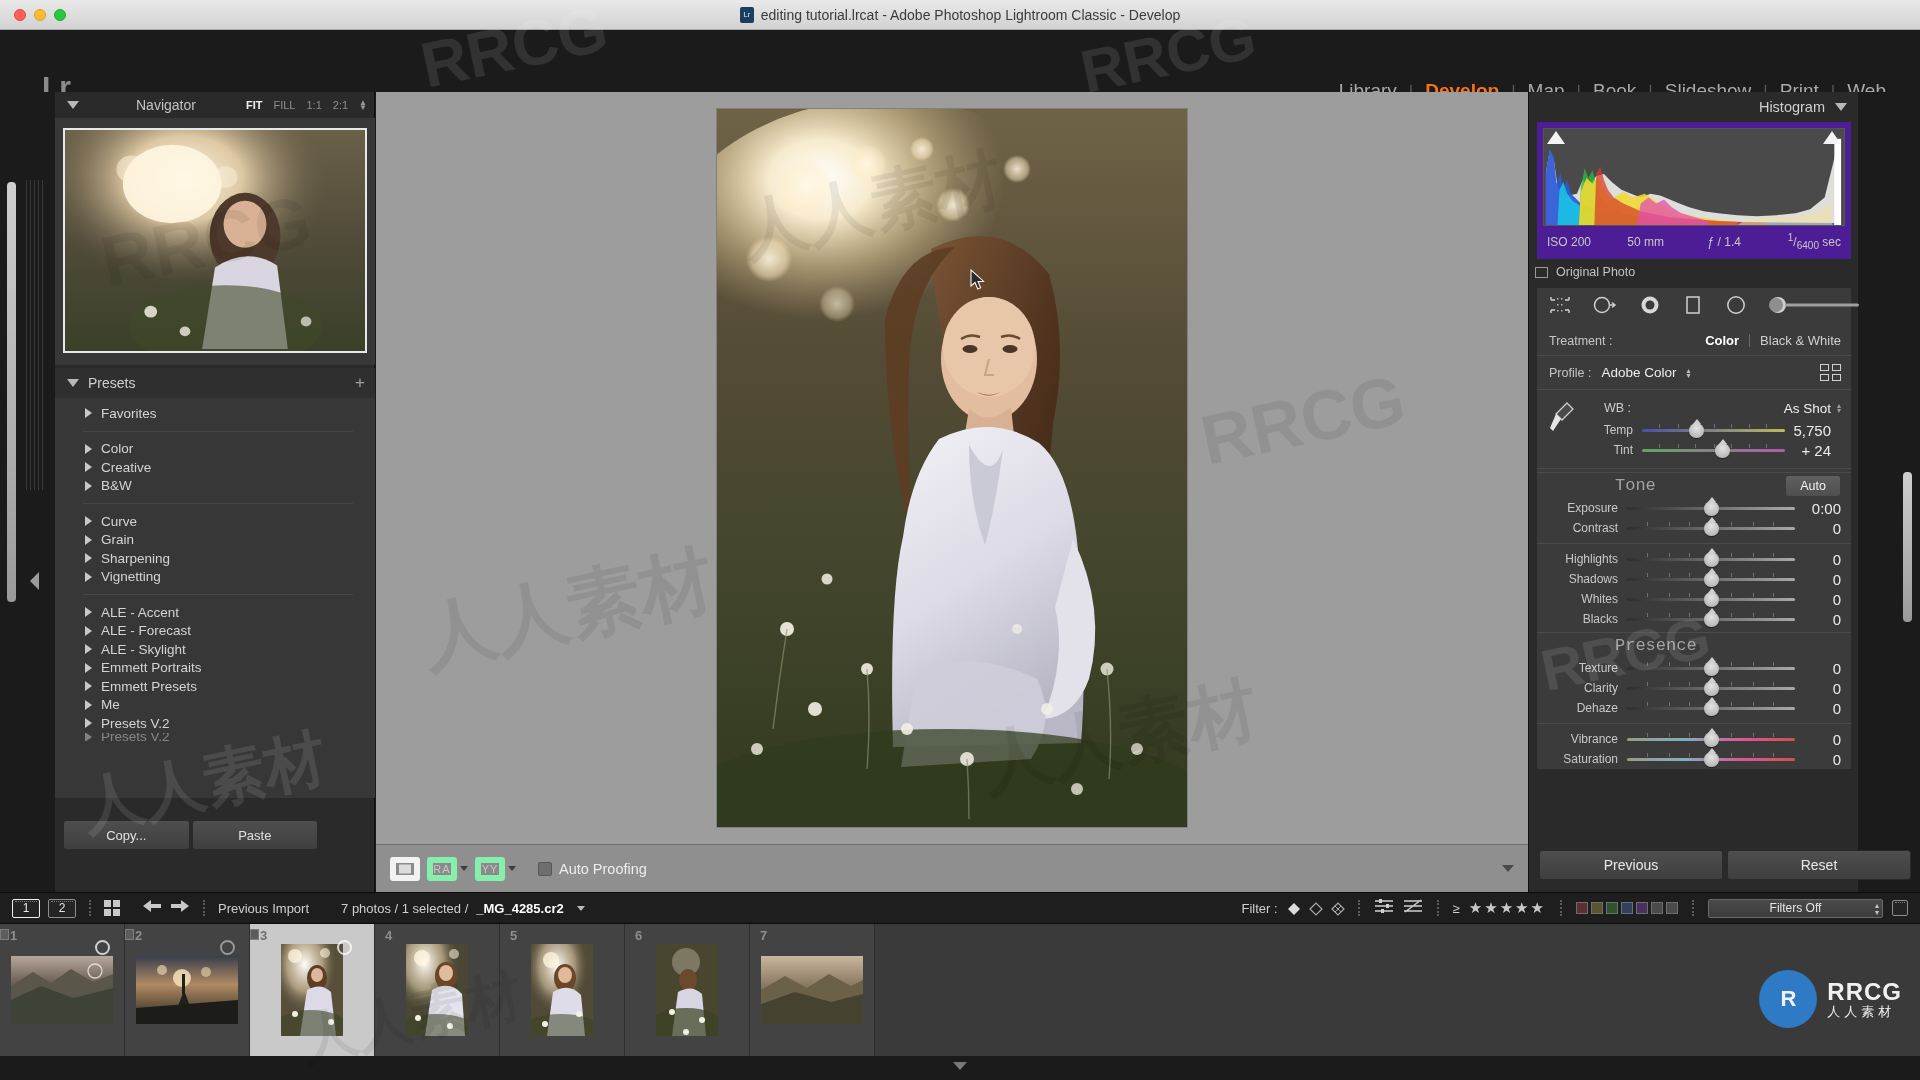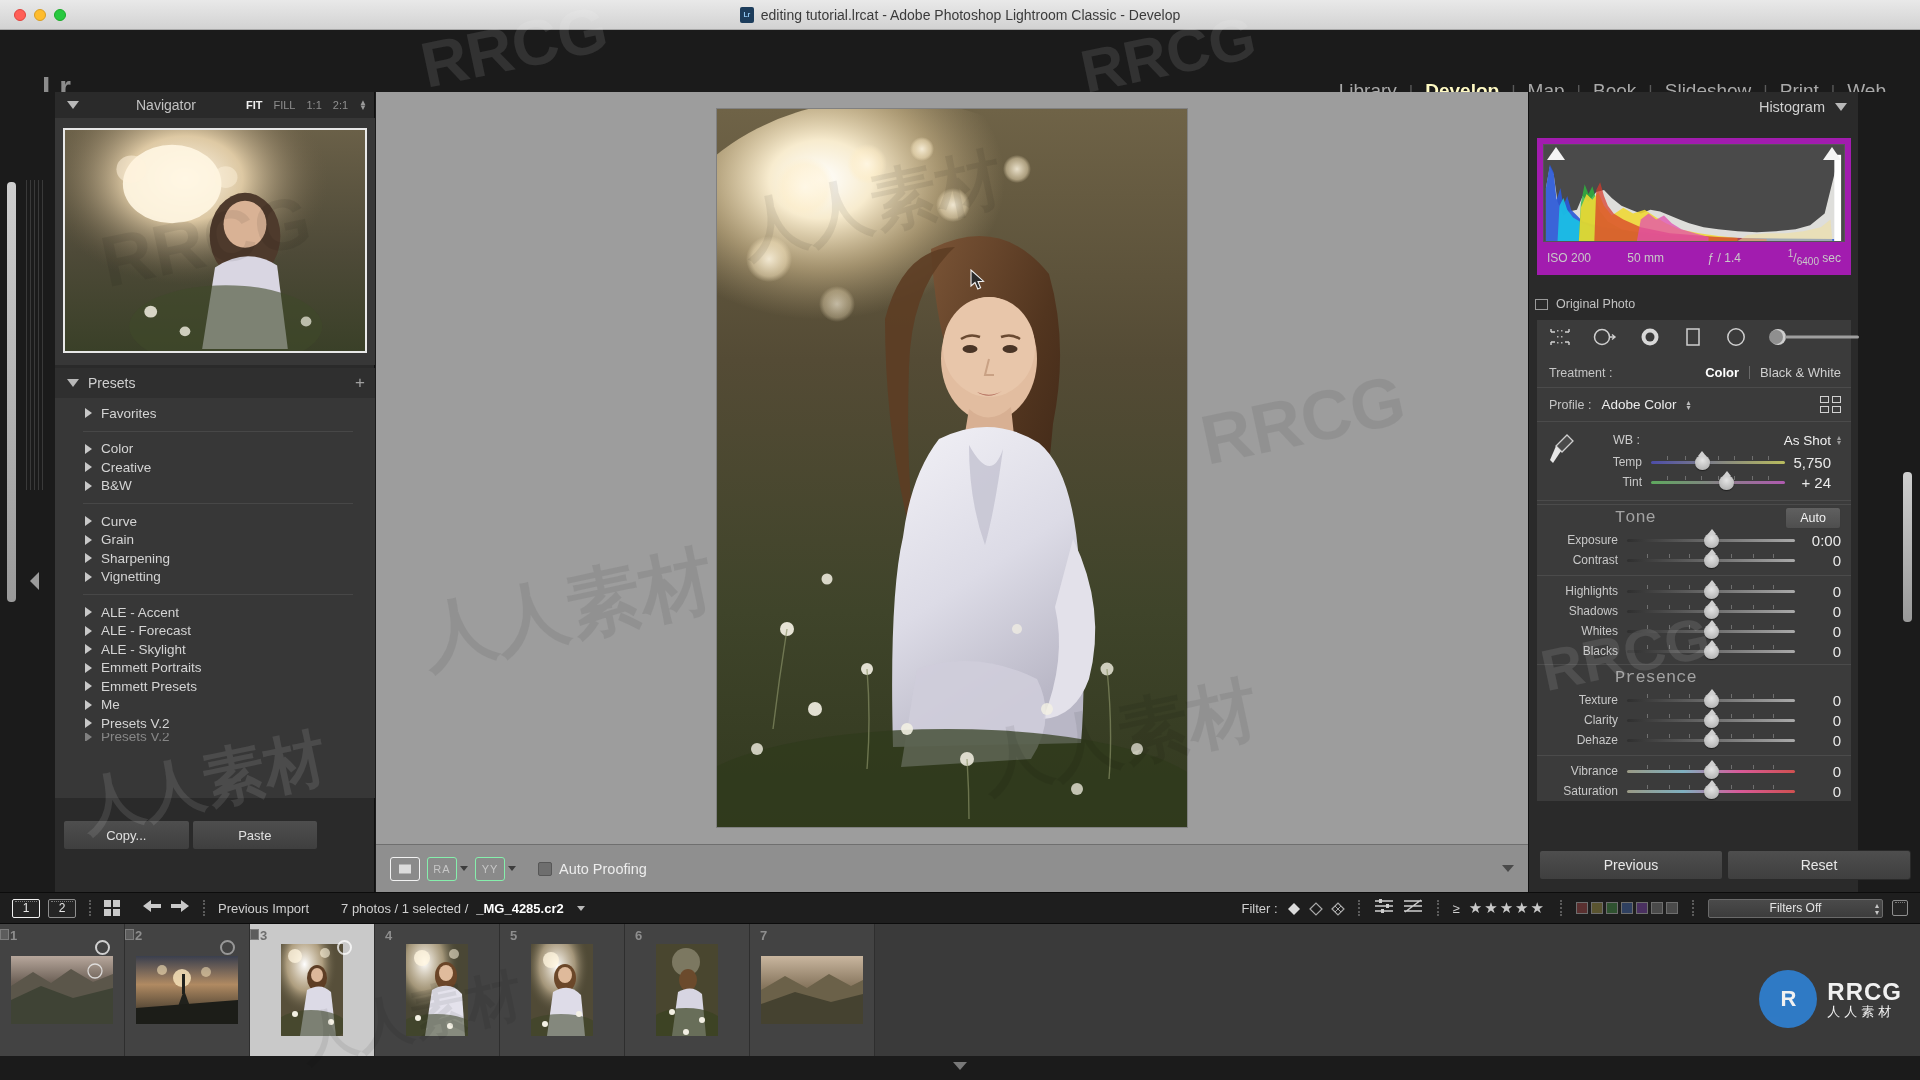--- a/index.html
+++ b/index.html
@@ -40,21 +40,21 @@
   .lr-logo {
     position: absolute; left: 42px; top: 40px;
     font-size: 30px; font-weight: bold; color: #8c8c8c;
     letter-spacing: -1px; font-family: "Liberation Sans", sans-serif;
   }
   .modules {
     position: absolute; right: 22px; top: 50px;
     display: flex; align-items: baseline; gap: 0px;
   }
   .module { font-size: 19px; color: #a9a9a9; padding: 0 12px; cursor: default; }
-  .module.active { color: #fef9c3; font-weight: bold; }
+  .module.active { color: #f97316; font-weight: bold; }
   .module-sep { color: #5a5a5a; font-size: 17px; }
 
   
   .workarea { position: absolute; left: 0; top: 92px; width: 1920px; height: 800px; }
 
   
   .leftpanel {
     position: absolute; left: 0; top: 0; width: 375px; height: 800px;
     background: #2a2a2a; border-right: 1px solid #101010;
   }
@@ -138,21 +138,21 @@
     position: relative; overflow: hidden; box-shadow: 0 0 0 1px rgba(0,0,0,0.18);
   }
   .cursor-arrow { position: absolute; left: 594px; top: 177px; }
 
   .toolbar {
     position: absolute; left: 0; bottom: 0; width: 1152px; height: 48px;
     background: #8f8f8f; border-top: 1px solid #6f6f6f;
     display: flex; align-items: center; padding: 0 14px; gap: 7px;
   }
   .tb-btn {
-    width: 30px; height: 24px; border: 1px solid #86efac; border-radius: 3px;
+    width: 30px; height: 24px; border: 6px solid #86efac; border-radius: 3px;
     background: #8a8a8a; display: flex; align-items: center; justify-content: center;
   }
   .tb-btn.sel { border-color: #f2f2f2; }
   .tb-grp { display: flex; align-items: center; gap: 3px; }
   .tb-dd {
     width: 0; height: 0; border-left: 4px solid transparent;
     border-right: 4px solid transparent; border-top: 5px solid #3d3d3d;
   }
   .tb-label { color: #ededed; font-size: 14.5px; }
   .tb-check {
@@ -177,21 +177,21 @@
     background: linear-gradient(#cfcfcf,#9a9a9a); border-radius: 4px;
   }
   .rp-head {
     height: 30px; display: flex; align-items: center; justify-content: flex-end;
     padding: 0 12px; color: #cfcfcf; font-size: 14.5px; gap: 10px;
   }
   .tri-d {
     width: 0; height: 0; border-left: 6px solid transparent;
     border-right: 6px solid transparent; border-top: 8px solid #b8b8b8;
   }
-  .histo-box { background: #a21caf; margin: 16px 8px; padding: 6px; }
+  .histo-box { background: #4c1d95; margin: 0 8px; padding: 6px; }
   .histo {
     position: relative; height: 98px; background: #4a4a4a; border: 1px solid #565656;
   }
   .clip-tri {
     position: absolute; top: 2px; width: 0; height: 0;
     border-left: 9px solid transparent; border-right: 9px solid transparent;
     border-bottom: 13px solid #f4f4f4;
   }
   .exif {
     display: flex; align-items: center; color: #c8c8c8; font-size: 12px;
@@ -226,21 +226,21 @@
   .vsep { width: 1px; height: 13px; background: #6a6a6a; }
 
   .row-profile {
     display: flex; align-items: center; height: 34px; padding: 0 10px 0 12px;
     border-bottom: 1px solid #4b4b4b; gap: 10px;
   }
   .profile-val { color: #ececec; font-size: 13.5px; }
   .grid-icon { margin-left: auto; display: grid; grid-template-columns: 9px 9px; gap: 3px; }
   .grid-icon i { width: 9px; height: 7px; border: 1px solid #d0d0d0; display: block; }
 
-  .wb-block { position: relative; padding: 6px 10px 8px 24px; border-bottom: 1px solid #4b4b4b; }
+  .wb-block { position: relative; padding: 6px 10px 8px 15px; border-bottom: 1px solid #4b4b4b; }
   .eyedrop {
     position: absolute; left: 12px; top: 10px; width: 26px; height: 34px;
   }
   .wb-row { display: flex; align-items: center; height: 24px; padding-left: 52px; }
   .wb-row .lbl2 { color: #cdcdcd; font-size: 12.5px; }
   .wb-val { margin-left: auto; color: #f0f0f0; font-size: 13.5px; display: flex; align-items: center; gap: 6px; }
 
   .slider-row { display: flex; align-items: center; height: 20px; padding: 0 10px 0 12px; }
   .sl-label {
     width: 78px; text-align: right; color: #c8c8c8; font-size: 12px; padding-right: 9px;

